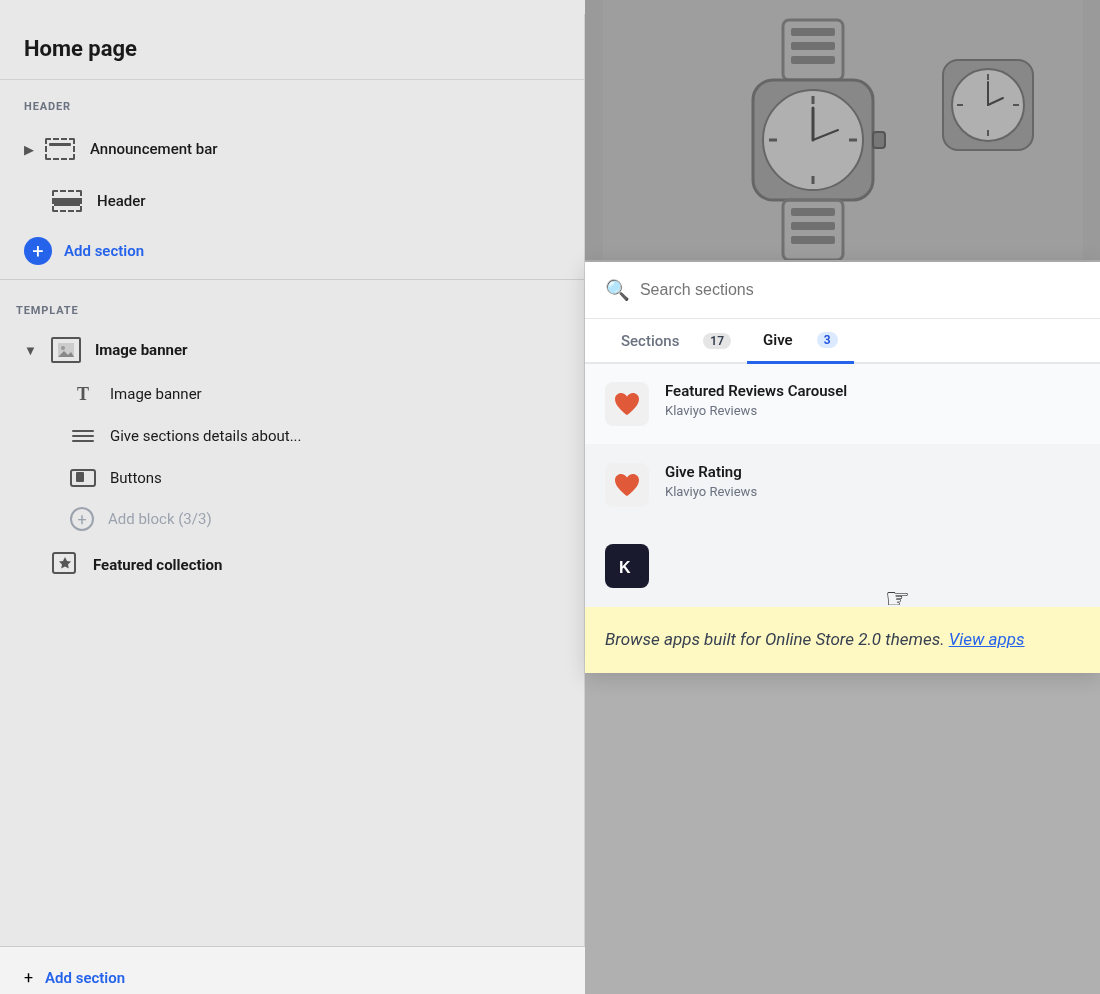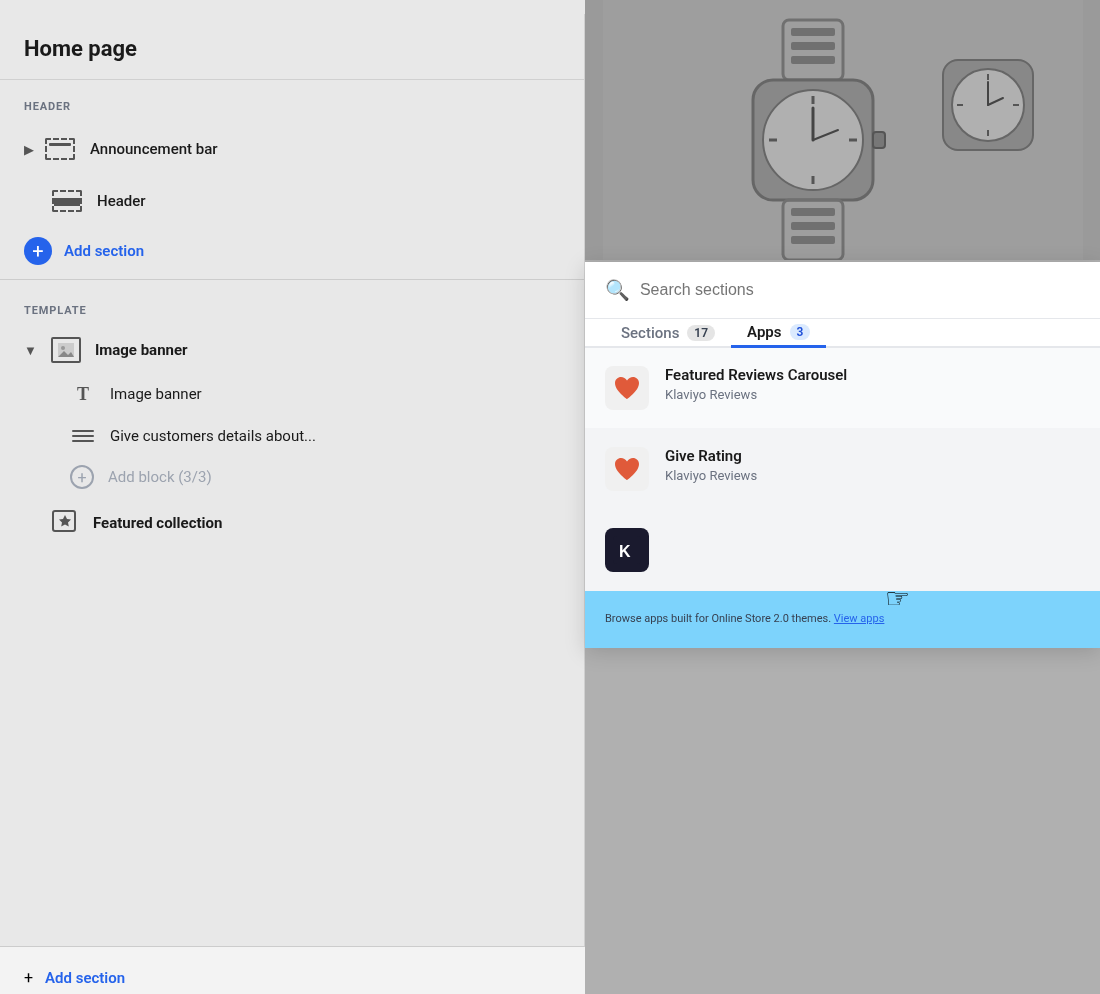--- a/index.html
+++ b/index.html
@@ -96,21 +96,21 @@
       height: 1px;
       background: #ccc;
       margin: 4px 0;
     }
 
     .template-label {
       font-size: 11px;
       font-weight: 700;
       color: #6b7280;
       letter-spacing: 0.08em;
-      padding: 20px 24px 10px 24px;
+      padding: 20px 24px 10px 16px;
     }
 
     .nav-item-expanded {
       display: flex;
       align-items: center;
       gap: 14px;
       padding: 10px 24px;
       cursor: pointer;
       color: #1a1a1a;
       font-size: 15px;
@@ -244,27 +244,27 @@
 
     .tabs-row {
       display: flex;
       align-items: center;
       padding: 0 20px;
       border-bottom: 2px solid #e5e7eb;
       position: relative;
     }
 
     .tab {
-      padding: 4px 16px;
+      padding: 12px 16px;
       font-size: 15px;
       cursor: pointer;
       color: #6b7280;
       display: flex;
       align-items: center;
-      gap: 8px;
+      gap: 24px;
       font-weight: 500;
     }
 
     .tab.active {
       color: #1a1a1a;
       font-weight: 600;
       border-bottom: 3px solid #2563eb;
       margin-bottom: -2px;
     }
 
@@ -326,24 +326,25 @@
       margin-bottom: 3px;
     }
 
     .app-item-subtitle {
       font-size: 13px;
       color: #6b7280;
     }
 
     .browse-apps-section {
       padding: 20px 20px;
-      font-size: 11px;
+      font-size: 17px;
       color: #374151;
       line-height: 1.5;
-      background: #7dd3fc;
+      background: #fef9c3;
+      font-style: italic;
     }
 
     .browse-apps-section a {
       color: #2563eb;
       text-decoration: underline;
     }
 
     
     .cursor-hand {
       position: absolute;
@@ -511,23 +512,29 @@
   </div>
 
   <div class="sub-item">
     <span class="sub-icon">
       <div class="icon-lines">
         <span></span>
         <span></span>
         <span></span>
       </div>
     </span>
-    <span>Give customers details about...</span>
-  </div>
-
+    <span>Give sections details about...</span>
+  </div>
+
+  <div class="sub-item">
+    <span class="sub-icon">
+      <div class="icon-buttons"></div>
+    </span>
+    <span>Buttons</span>
+  </div>
 
   <div class="add-block-item">
     <div class="add-block-icon">+</div>
     <span>Add block (3/3)</span>
   </div>
 
   <div class="featured-collection-item">
     <span style="width:13px"></span>
     <span class="icon-box">
       <svg width="28" height="28" viewBox="0 0 28 28" fill="none">
@@ -594,21 +601,21 @@
     <span class="search-icon">🔍</span>
     <input type="text" style="font-size: 16px; color: #3b82f6; border: none; outline: none; flex: 1 1 0%; background: transparent;" placeholder="Search sections">
   </div>
 
   <div class="tabs-row">
     <div class="tab">
       <span>Sections</span>
       <span class="tab-badge">17</span>
     </div>
     <div class="tab active">
-      <span>Apps</span>
+      <span>Give</span>
       <span class="tab-badge">3</span>
     </div>
   </div>
 
   <div class="app-list">
 
     <div class="app-item" style="background:#f9fafb;">
       <div class="klaviyo-heart-icon">
 
         <svg width="30" height="28" viewBox="0 0 30 28" fill="none">

